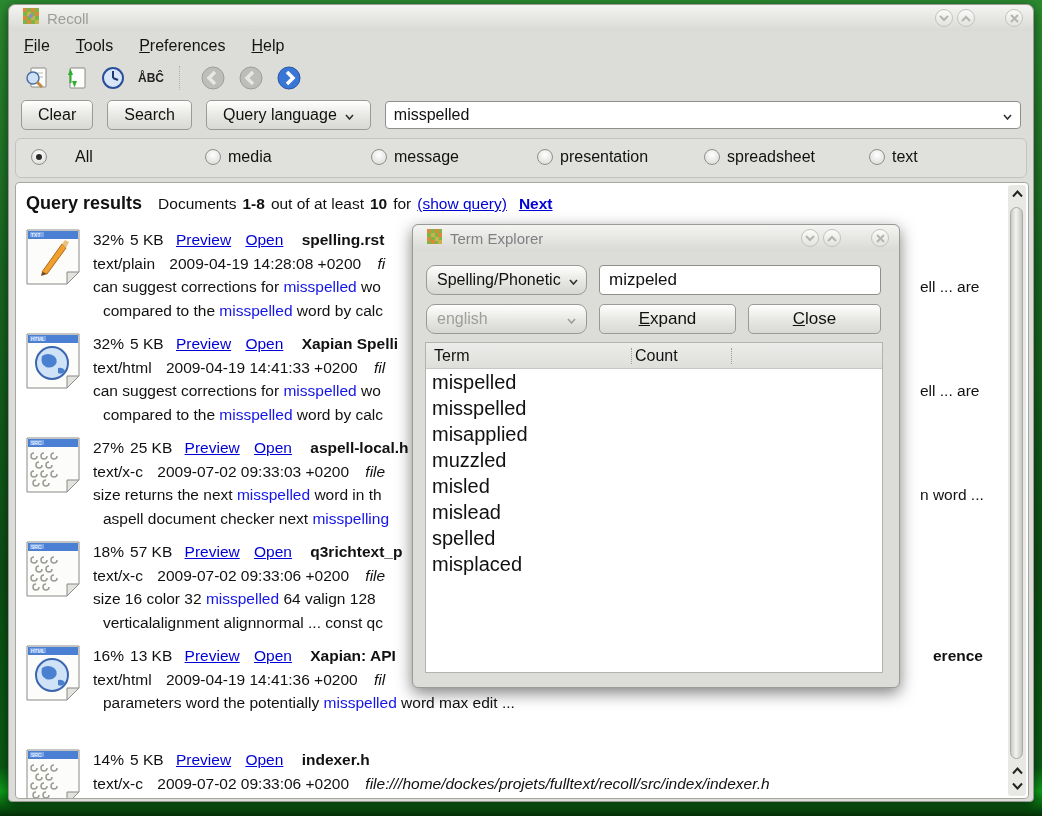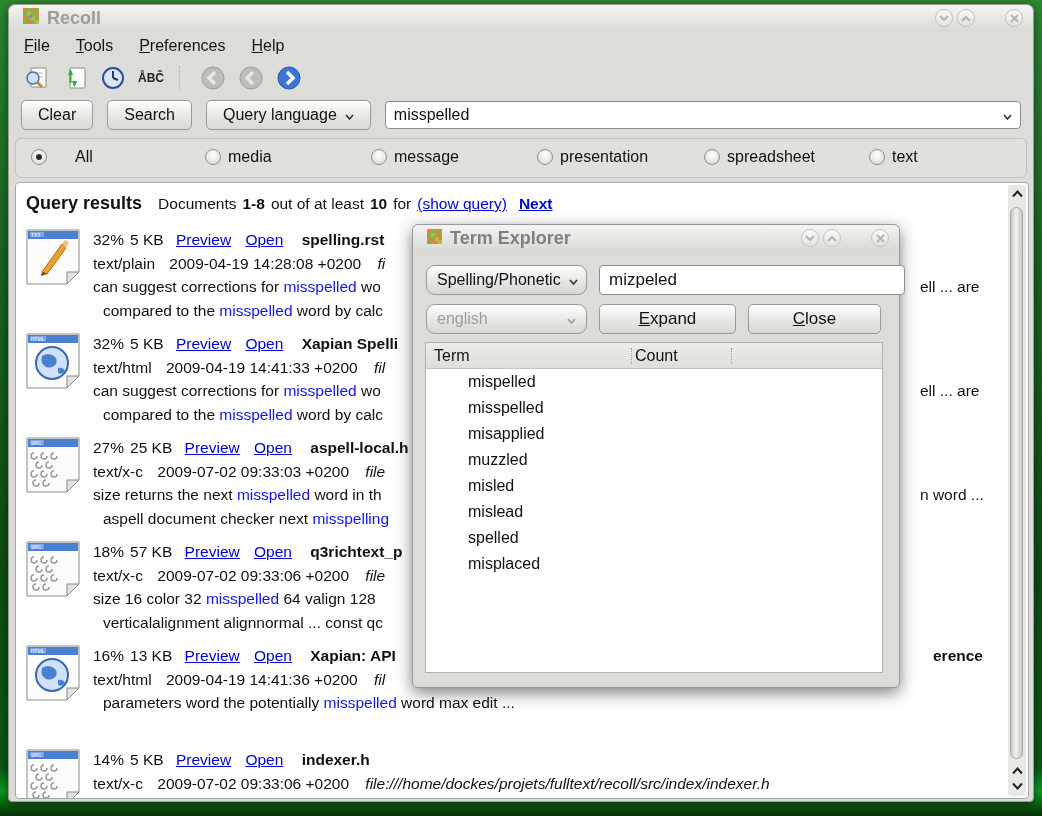--- a/index.html
+++ b/index.html
@@ -9,21 +9,21 @@
     background:linear-gradient(180deg,#2b8a30 0%,#1a6a22 30%,#0d4f15 70%,#0a5c14 94%,#0f9e1c 97%,#053008 100%);
     position:relative; color:#111;
   }
   
   .window { position:absolute; left:8px; top:4px; width:1026px; height:798px;
     background:#dcdcd8; border:1px solid #9a9a96; border-radius:7px 7px 4px 4px;
     box-shadow:0 3px 12px rgba(0,0,0,.55); overflow:hidden; }
   .titlebar { height:26px; background:linear-gradient(180deg,#f4f4f2,#d9d9d5);
     display:flex; align-items:center; padding:0 10px; border-radius:7px 7px 0 0; }
   .titlebar .app-icon { margin:0 8px 0 4px; }
-  .title-text { font-weight:bold; font-size:18px; color:#9c9c98; }
+  .title-text { font-weight:normal; font-size:15px; color:#9c9c98; }
   .dialog .title-text { color:#7e8082; }
   .win-btns { margin-left:auto; display:flex; gap:4px; align-items:center; }
   .win-btn { width:18px; height:18px; border-radius:50%;
     background:linear-gradient(180deg,#fbfbfa,#e2e2de); border:1px solid #c2c2be;
     display:flex; align-items:center; justify-content:center; color:#b9b9b5; }
   .win-btn.close-gap { margin-left:26px; }
   .win-btn svg { stroke:#b4b4b0; }
   
   .menubar { height:29px; display:flex; align-items:center; gap:26px; padding-left:15px;
     font-size:16px; color:#141414; }
@@ -82,32 +82,32 @@
   
   .dialog { position:absolute; left:412px; top:224px; width:488px; height:464px;
     background:#dcdcd8; border:1px solid #9a9a96; border-radius:6px;
     box-shadow:0 5px 16px rgba(0,0,0,.5); }
   .dialog .titlebar { border-radius:6px 6px 0 0; height:26px; }
   .dlg-select { position:absolute; height:30px; background:linear-gradient(180deg,#ffffff,#e6e6e2 55%,#d6d6d2);
     border:1px solid #9a9a96; border-radius:9px; display:flex; align-items:center;
     padding:0 10px; font-size:16px; gap:8px; }
   .dlg-select .chevwrap { margin-left:auto; }
   .dlg-select.disabled { color:#9e9e9a; }
-  .dlg-input { position:absolute; left:186px; top:40px; width:306px; height:30px; background:#fff;
+  .dlg-input { position:absolute; left:186px; top:40px; width:282px; height:30px; background:#fff;
     border:1px solid #8e8e8a; border-radius:4px; font-size:17px; padding:0 9px;
     display:flex; align-items:center; }
   .dlg-btn { position:absolute; height:30px; font-size:17px; }
   .dlg-table { position:absolute; left:12px; top:117px; width:458px; height:331px;
     border:1px solid #b2b2ae; background:#fff; }
   .tbl-head { height:26px; background:linear-gradient(180deg,#ececea,#dededa);
     border-bottom:1px solid #c6c6c2; display:flex; font-size:16px; align-items:center; position:relative; }
   .th-term { padding-left:8px; width:207px; }
   .th-count { padding-left:2px; }
   .th-sep { position:absolute; top:5px; height:16px; border-left:1px dotted #9a9a96; }
-  .tbl-body { font-size:16px;margin-left:36px; }
+  .tbl-body { font-size:20px; }
   .tbl-row { height:26px; line-height:26px; padding-left:6px; }
 </style>
 </head>
 <body>
 
 <div class="window">
 
   <div class="titlebar">
     <span class="app-icon">
       <svg width="16" height="16">

